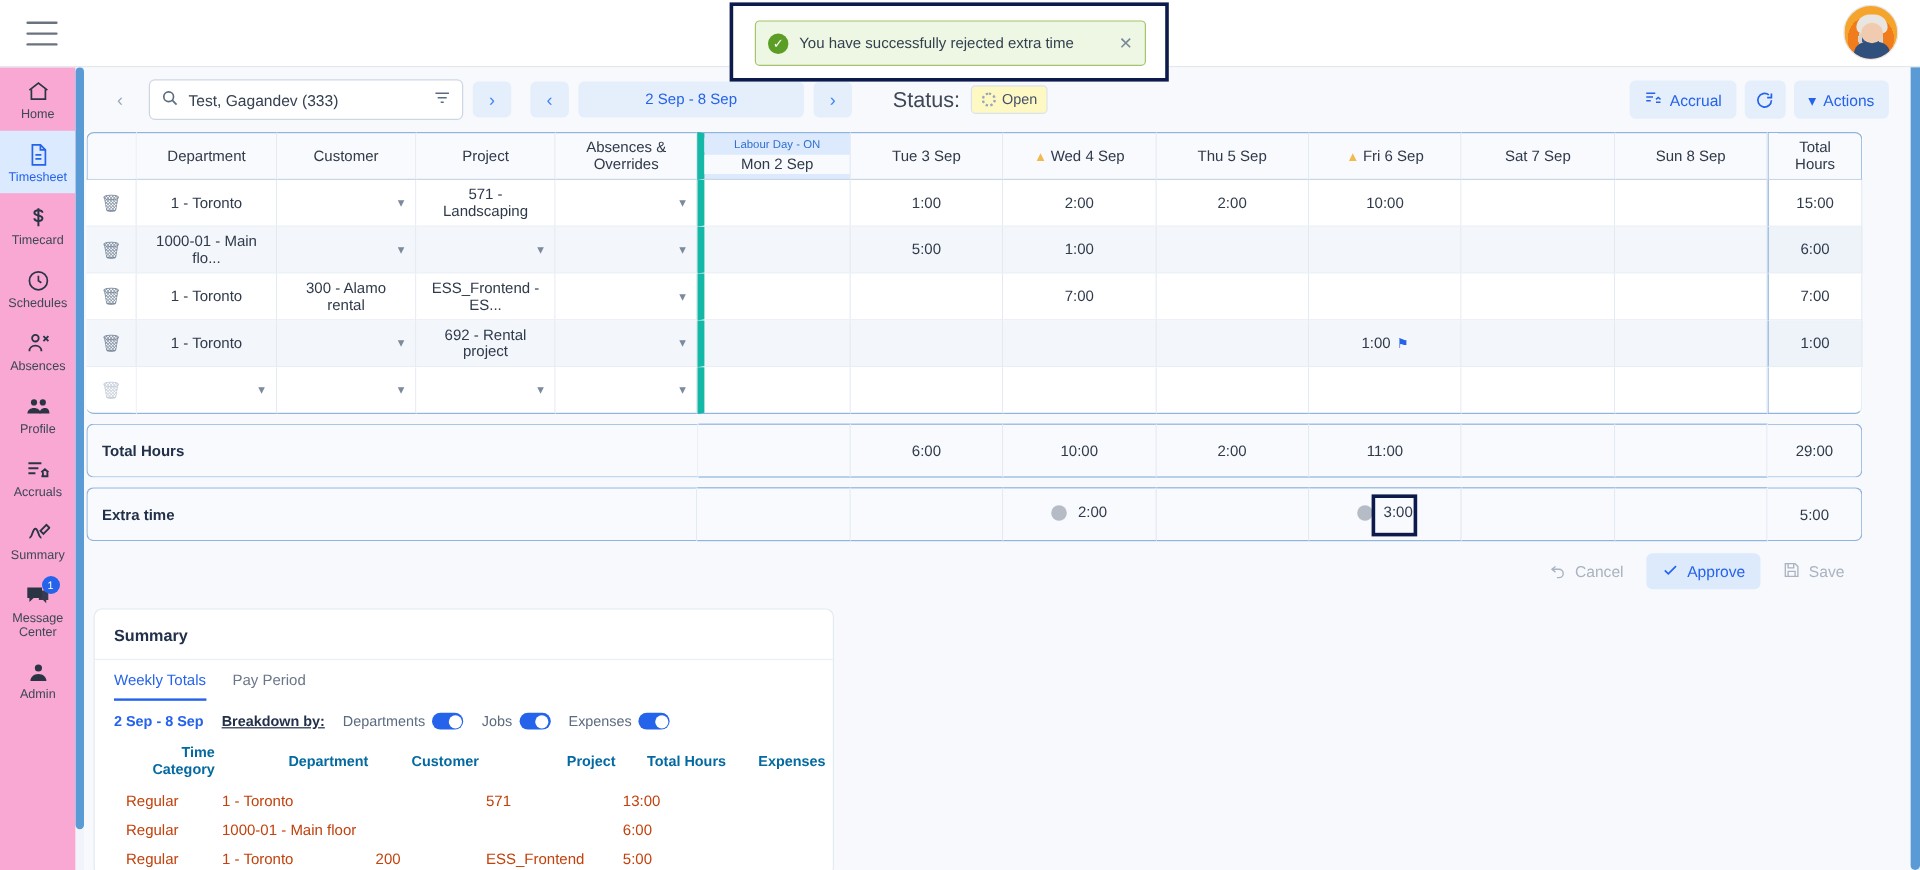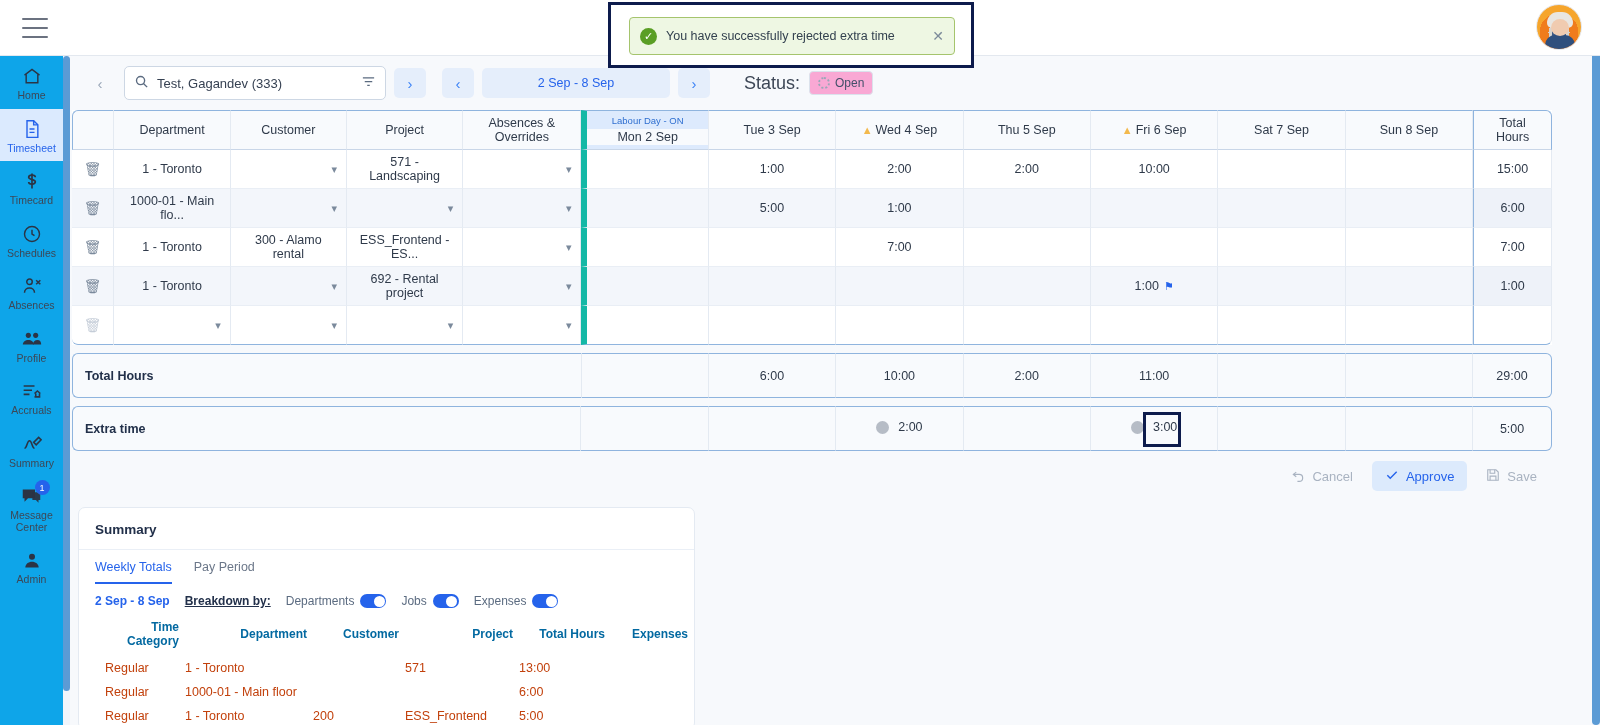--- a/index.html
+++ b/index.html
@@ -43,21 +43,21 @@
     display: flex; align-items: center; padding: 0 10px; gap: 9px;
   }
   .toast-check { width: 17px; height: 17px; border-radius: 50%; background: #5a9e25;
     color: #fff; font-size: 11px; display: flex; align-items: center; justify-content: center; flex: none; }
   .toast-msg { flex: 1; font-size: 12.5px; color: #33414f; }
   .toast-close { color: #7b8a99; font-size: 14px; cursor: pointer; }
 
   
   .sidebar {
     position: absolute; left: 0; top: 56px; width: 63px; height: 669px;
-    background: #0ea5e9; overflow: hidden;
+    background: #f9a8d4; overflow: hidden;
   }
   .nav-item {
     width: 63px; padding: 9px 2px 7px; display: flex; flex-direction: column;
     align-items: center; gap: 3px; cursor: pointer; position: relative;
   }
   .nav-item.active { background: #dbeafe; }
   .nav-item.active .nav-label { color: #2563eb; }
   .nav-item.active svg { stroke: #2563eb; fill: none; }
   .nav-icon { width: 22px; height: 22px; display: flex; align-items: center; justify-content: center; position: relative; }
   .nav-label { font-size: 10.5px; color: #3d4756; text-align: center; line-height: 11.5px; }
@@ -95,21 +95,21 @@
   }
   .search-val { flex: 1; font-size: 13px; color: #364152; }
   .period-box {
     width: 188px; height: 30px; background: #e5eefb; border-radius: 5px;
     display: flex; align-items: center; justify-content: center;
     color: #2563eb; font-size: 12.5px; cursor: pointer; flex: none;
   }
   .status-wrap { display: flex; align-items: center; gap: 9px; margin-left: 26px; }
   .status-label { color: #3d4756; font-size: 18px; }
   .status-badge {
-    height: 24px; border: 1px solid #dbe2ec; border-radius: 4px; background: #f9a8d4;
+    height: 24px; border: 1px solid #dbe2ec; border-radius: 4px; background: #fef9c3;
     display: flex; align-items: center; gap: 5px; padding: 0 8px; font-size: 12px; color: #44506a;
   }
   .dotted-circle { width: 12px; height: 12px; border-radius: 50%; border: 2px dotted #9aa7b8; }
   .ctrl-right { margin-left: auto; display: flex; align-items: center; gap: 7px; }
   .pill-btn {
     height: 32px; background: #e5eefb; color: #2563eb; border-radius: 5px;
     display: flex; align-items: center; gap: 6px; padding: 0 12px; font-size: 13px; cursor: pointer;
   }
   .icon-btn {
     width: 34px; height: 32px; background: #e5eefb; color: #2563eb; border-radius: 5px;
@@ -350,20 +350,41 @@
     <div class="arrow-btn" style="margin-left:8px">‹</div>
     <div class="period-box">2 Sep - 8 Sep</div>
     <div class="arrow-btn">›</div>
     <div class="status-wrap">
       <span class="status-label">Status:</span>
       <span class="status-badge">
         <span class="dotted-circle"></span>
         <span>Open</span>
       </span>
     </div>
+    <div class="ctrl-right">
+      <div class="pill-btn">
+        <span>
+          <svg width="15" height="15" viewBox="0 0 24 24" fill="none" stroke="#2563eb" stroke-width="2">
+              <path d="M3 6h12M3 11h9M3 16h6"></path>
+              <path d="M16 18h6M16 14l3-2.5L22 14"></path>
+            </svg>
+        </span>
+        <span>Accrual</span>
+      </div>
+      <div class="icon-btn">
+        <svg width="17" height="17" viewBox="0 0 24 24" fill="none" stroke="#2563eb" stroke-width="2">
+            <path d="M20 12a8 8 0 1 1-3-6.2"></path>
+            <path d="M20 4v5h-5"></path>
+          </svg>
+      </div>
+      <div class="pill-btn">
+        <span>▾</span>
+        <span>Actions</span>
+      </div>
+    </div>
   </div>
 
   <div class="grid-wrap">
     <table class="ts">
       <colgroup>
         <col class="col-del">
           <col class="col-dim">
           <col class="col-dim">
           <col class="col-dim">
           <col class="col-abs">

